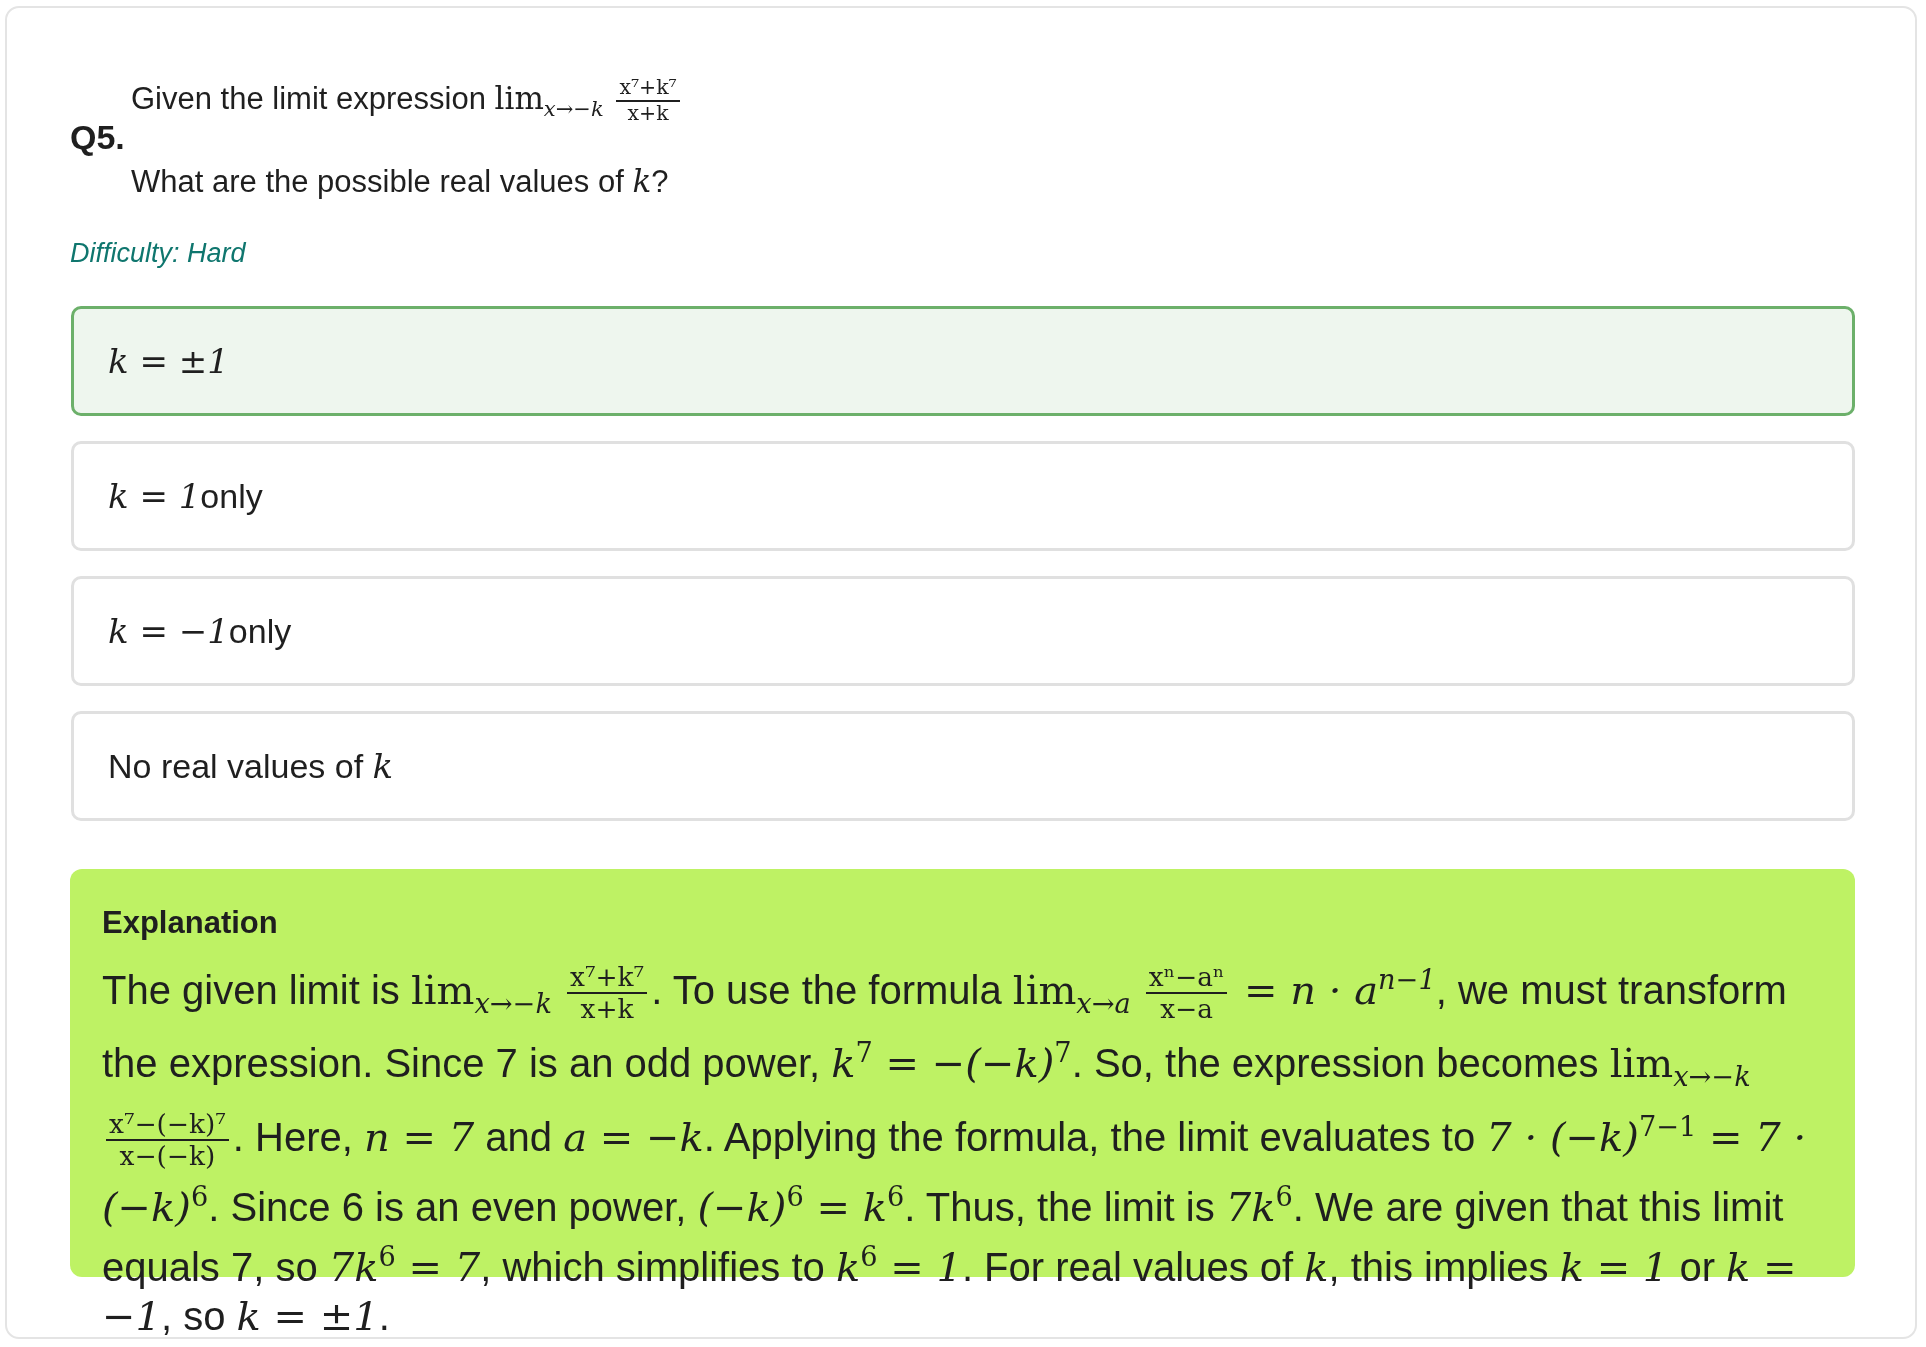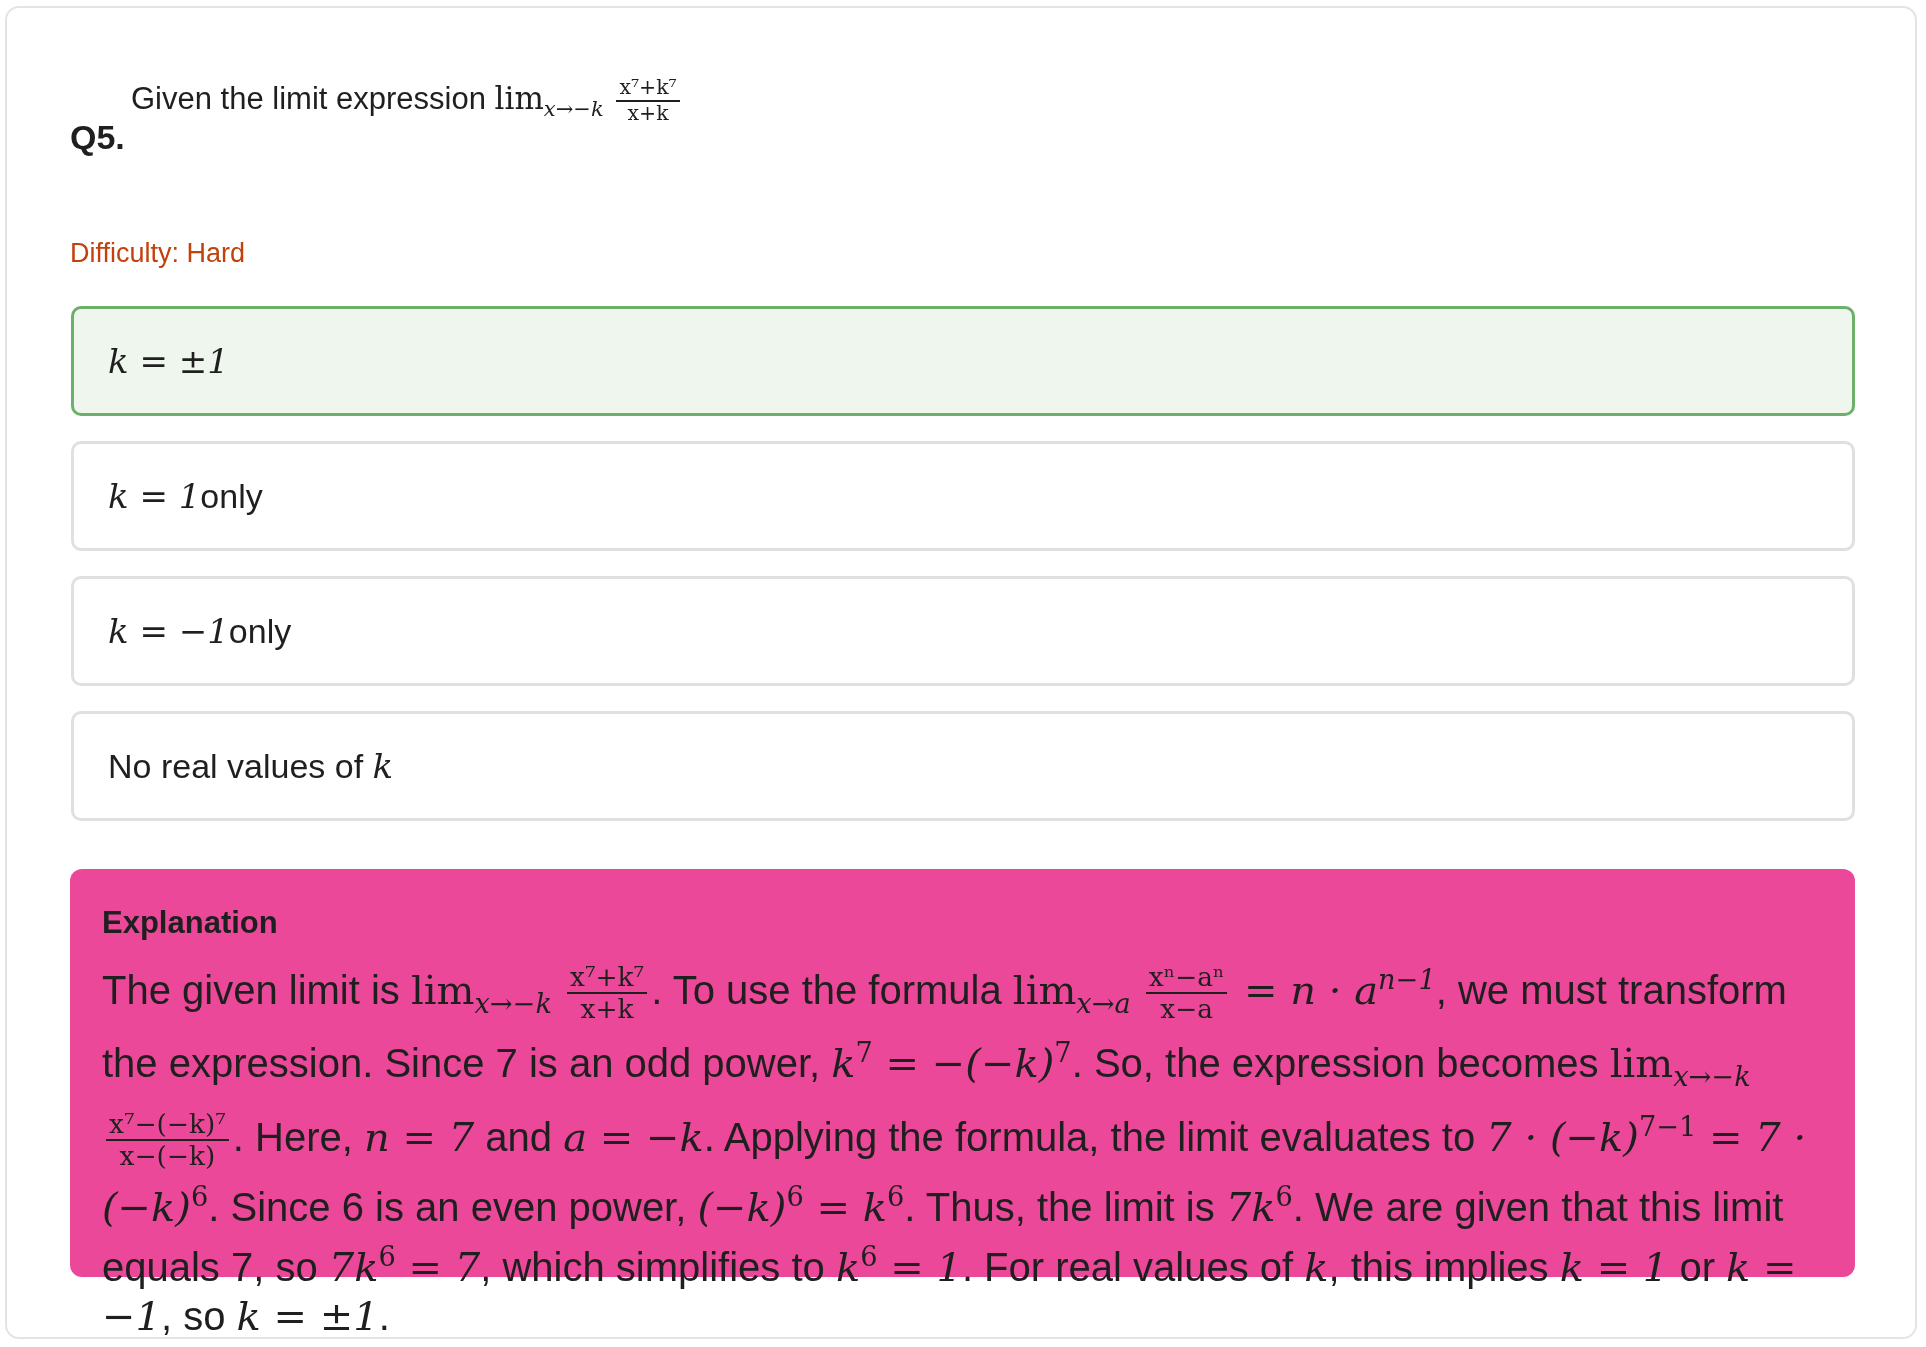--- a/index.html
+++ b/index.html
@@ -11,45 +11,48 @@
   .qnum { position: absolute; left: 0; top: 8px; font-weight: bold; font-size: 34px; margin-top: 48px; }
   .qtext { position: absolute; left: 61px; top: 0; font-size: 31px; line-height: 72px; width: 1700px; }
   .m { font-family: "DejaVu Serif", "Liberation Serif", serif; font-style: italic; }
   .mr { font-family: "DejaVu Serif", "Liberation Serif", serif; font-style: normal; }
   .sub { font-size: 0.68em; vertical-align: -0.35em; }
   .sup { font-size: 0.68em; vertical-align: 0.55em; }
   .frac { display: inline-flex; flex-direction: column; align-items: center; vertical-align: middle;
           font-family: "DejaVu Serif", "Liberation Serif", serif; font-size: 0.66em; line-height: 1.15; margin: 0 4px; }
   .frac .num { border-bottom: 2px solid #1f1f1f; padding: 0 3px; }
   .frac .den { padding: 0 3px; text-align: center; }
-  .difficulty { position: absolute; left: 70px; top: 238px; font-size: 27px; color: #c2410c; }
+  .difficulty { position: absolute; left: 70px; top: 238px; font-size: 27px; color: #0f766e; font-style: italic; }
   .option { position: absolute; left: 71px; width: 1784px; height: 110px; box-sizing: border-box;
             border: 3px solid #e0e0e0; border-radius: 10px; background: #fff;
             display: flex; align-items: center; padding-left: 34px; font-size: 34px; cursor: pointer; }
   .option.correct { border-color: #6cb06a; background: #eef6ee; }
   .explain { position: absolute; left: 70px; top: 869px; width: 1785px; height: 408px;
-             background: #ec4899; border-radius: 12px; box-sizing: border-box; padding: 36px 32px 0 32px; }
+             background: #bef264; border-radius: 12px; box-sizing: border-box; padding: 36px 32px 0 32px; }
   .explain h3 { margin: 0 0 14px 0; font-size: 31px; font-weight: bold; }
   .explain p { margin: 0; font-size: 40px; line-height: 49px; }
 </style>
 </head>
 <body>
 
 <div class="card">
 </div>
 
 <div class="qrow">
   <span class="qnum">Q5.</span>
   <div class="qtext">
     <div>
       <span>Given the limit expression </span><span class="mr">lim</span><span class="m sub">x→−k</span>
       <span class="frac">
           <span class="num">x⁷+k⁷</span>
           <span class="den">x+k</span>
         </span>
+    </div>
+    <div>
+      <span>What are the possible real values of </span><span class="m">k</span><span>?</span>
     </div>
   </div>
 </div>
 
 <div class="difficulty">Difficulty: Hard</div>
 
 <div class="option correct" style="top:306px">
   <span class="m">k = ±1</span>
     <span></span>
 </div>

